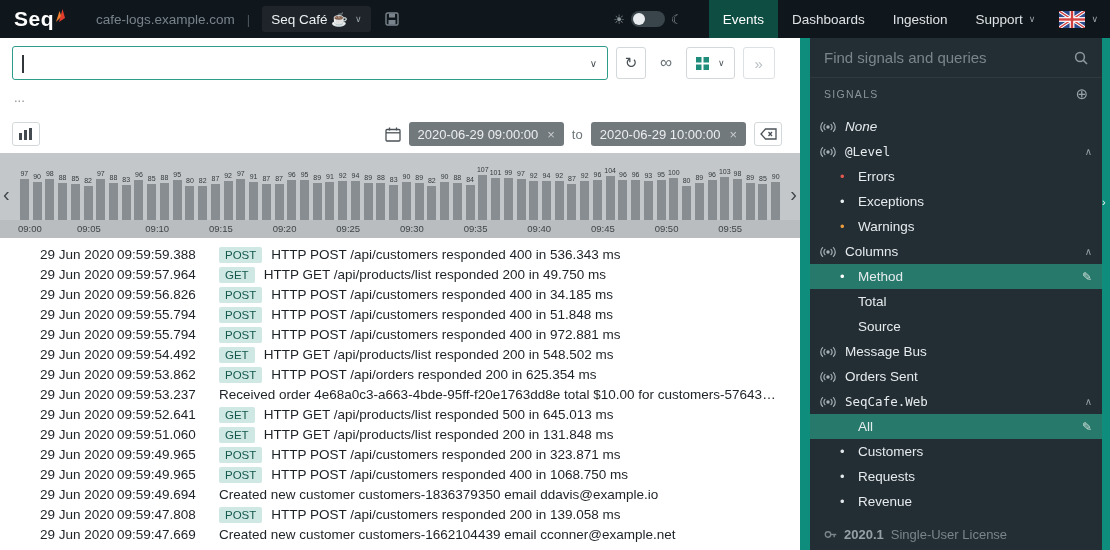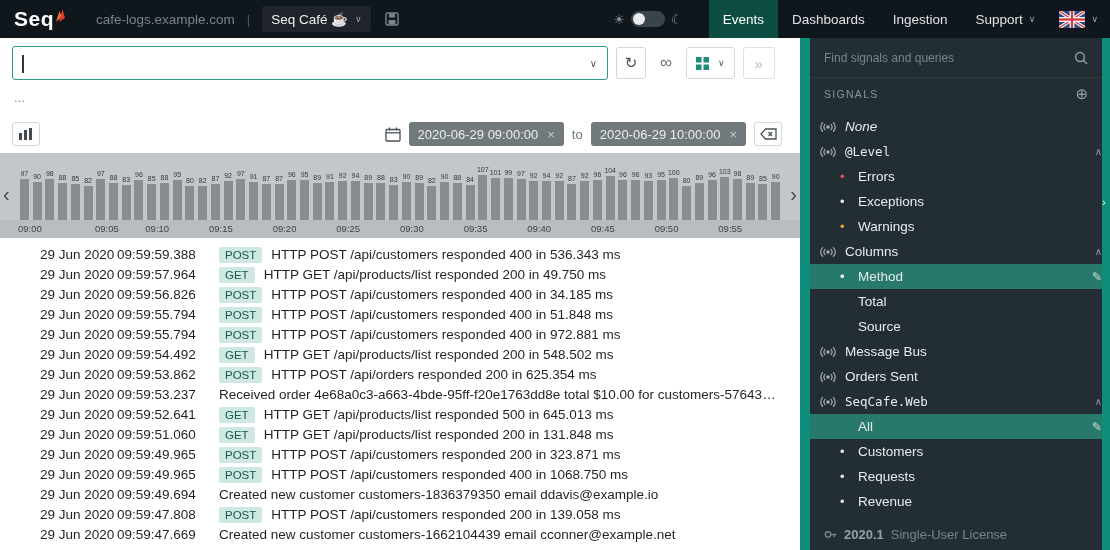--- a/index.html
+++ b/index.html
@@ -62,27 +62,27 @@
   .ev-msg{flex:1;min-width:0;white-space:nowrap;overflow:hidden;text-overflow:ellipsis;padding-right:12px}
 
   
   .divider{position:absolute;left:800px;top:38px;width:10px;height:512px;background:#0f8d7c;cursor:col-resize}
   .rstrip{position:absolute;left:1102px;top:38px;width:8px;height:512px;background:#0f8d7c;cursor:pointer}
   .rstrip span{position:absolute;top:158px;left:0;color:#eaf4f1;font-size:11px}
 
   
   aside{position:absolute;left:810px;top:38px;width:292px;height:512px;background:#232e34;color:#e6ebee}
   .sb-search{height:40px;display:flex;align-items:center;padding:0 14px;gap:8px;border-bottom:1px solid rgba(255,255,255,.06)}
-  .sb-search input{flex:1;background:transparent;border:none;outline:none;color:#7dd3fc;font-size:12px;font-family:inherit}
+  .sb-search input{flex:1;background:transparent;border:none;outline:none;color:#7dd3fc;font-size:15px;font-family:inherit}
   .sb-search input::placeholder{color:#79858c}
   .sb-head{height:32px;display:flex;align-items:center;padding:0 14px;margin-top:0}
   .sb-head .label{font-size:10.5px;letter-spacing:1.3px;color:#8a959b}
   .plus{margin-left:auto;font-size:15px;color:#98a3a9;cursor:pointer}
   .sb-list{margin-top:4px}
-  .sb-item{height:25px;display:flex;align-items:center;font-size:13.5px;cursor:pointer;padding-right:0}
+  .sb-item{height:25px;display:flex;align-items:center;font-size:13.5px;cursor:pointer;padding-right:10px}
   .sb-item.signal,.sb-item.group{padding-left:10px}
   .sb-item.child{padding-left:30px}
   .sig-icon{width:25px;color:#a7b1b7;display:flex;align-items:center}
   .bullet{width:18px;font-size:13px;line-height:13px}
   .lbl{color:#e6ebee}
   .lbl.mono{font-family:"DejaVu Sans Mono",monospace;font-size:12.5px}
   .lbl.italic{font-style:italic}
   .sb-item.selected{background:#27796b}
   .pencil{margin-left:auto;color:#cfe0da;font-size:12px;cursor:pointer}
   .chev-up{margin-left:auto;color:#939ea5;font-size:10px;cursor:pointer}
@@ -448,21 +448,21 @@
           <span class="bar-num">85</span>
           <div class="bar" style="height: 35.7px;"></div>
         </div>
         <div class="bar-cell">
           <span class="bar-num">90</span>
           <div class="bar" style="height: 37.8px;"></div>
         </div>
       </div>
     <div class="axis">
         <span class="tick" style="left: 18px;">09:00</span>
-        <span class="tick" style="left: 95px;">09:05</span>
+        <span class="tick" style="left: 77px;">09:05</span>
         <span class="tick" style="left: 145.333px;">09:10</span>
         <span class="tick" style="left: 209px;">09:15</span>
         <span class="tick" style="left: 272.667px;">09:20</span>
         <span class="tick" style="left: 336.333px;">09:25</span>
         <span class="tick" style="left: 400px;">09:30</span>
         <span class="tick" style="left: 463.667px;">09:35</span>
         <span class="tick" style="left: 527.333px;">09:40</span>
         <span class="tick" style="left: 591px;">09:45</span>
         <span class="tick" style="left: 654.667px;">09:50</span>
         <span class="tick" style="left: 718.333px;">09:55</span>

